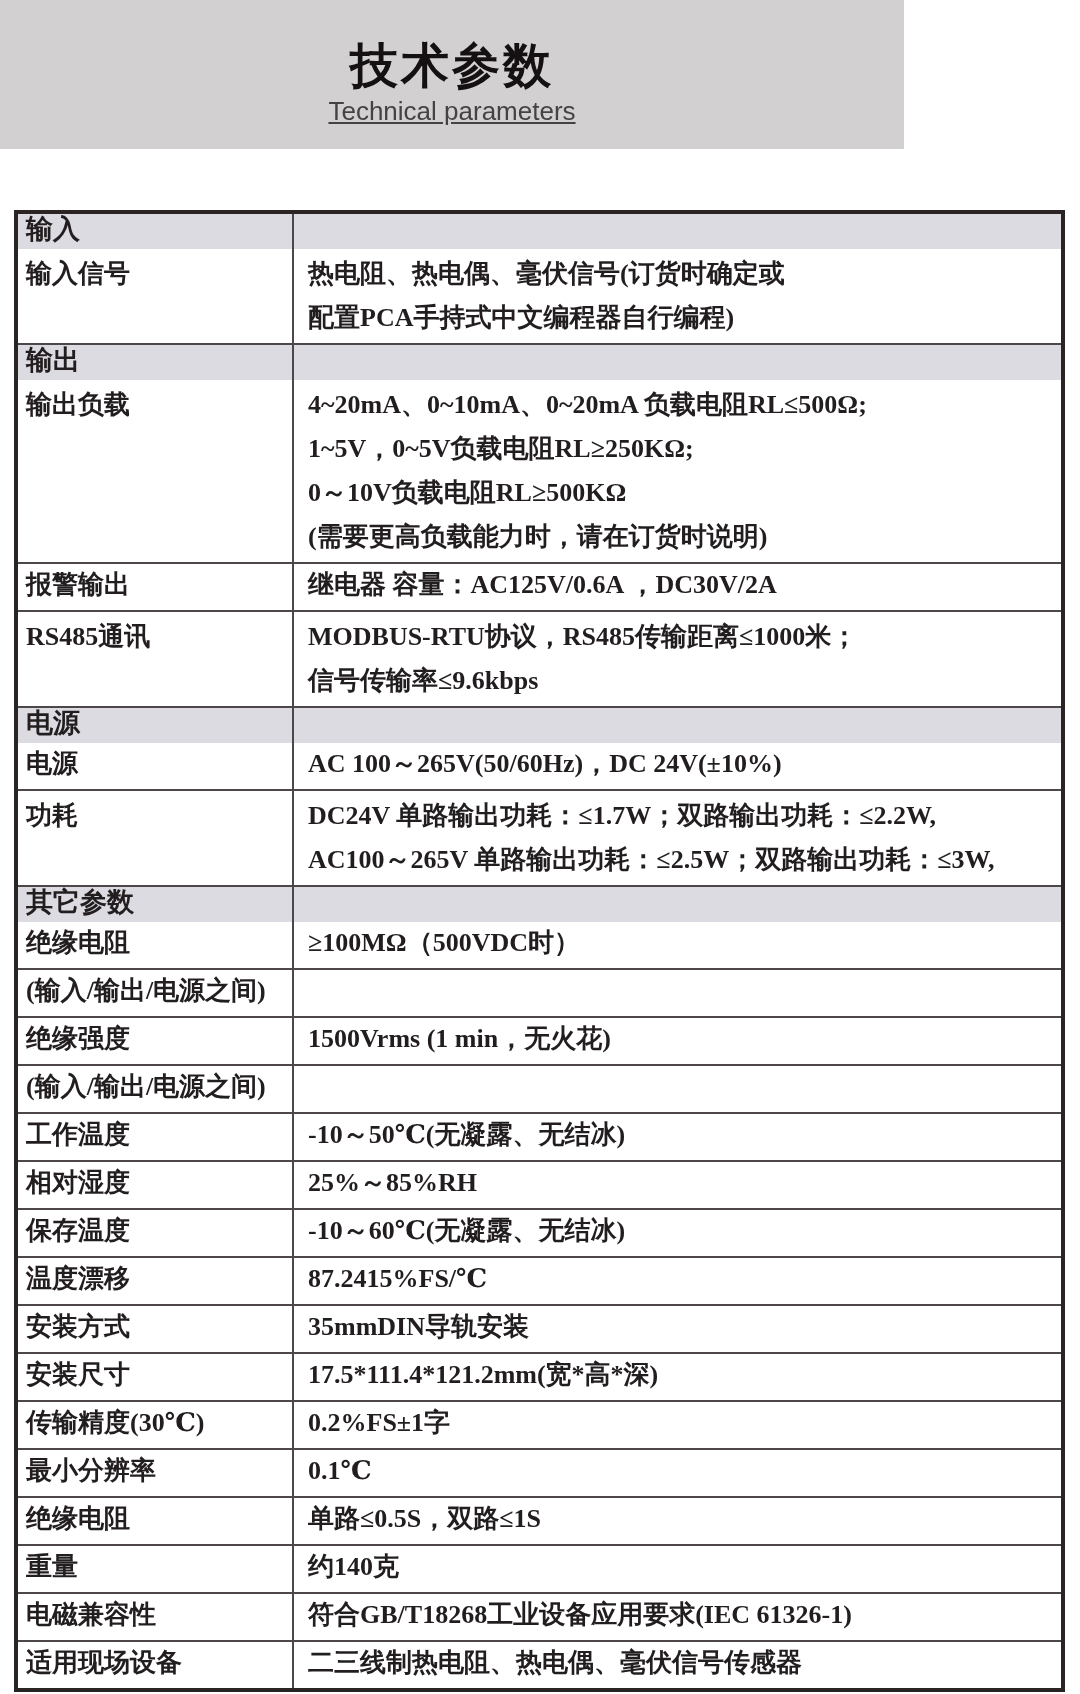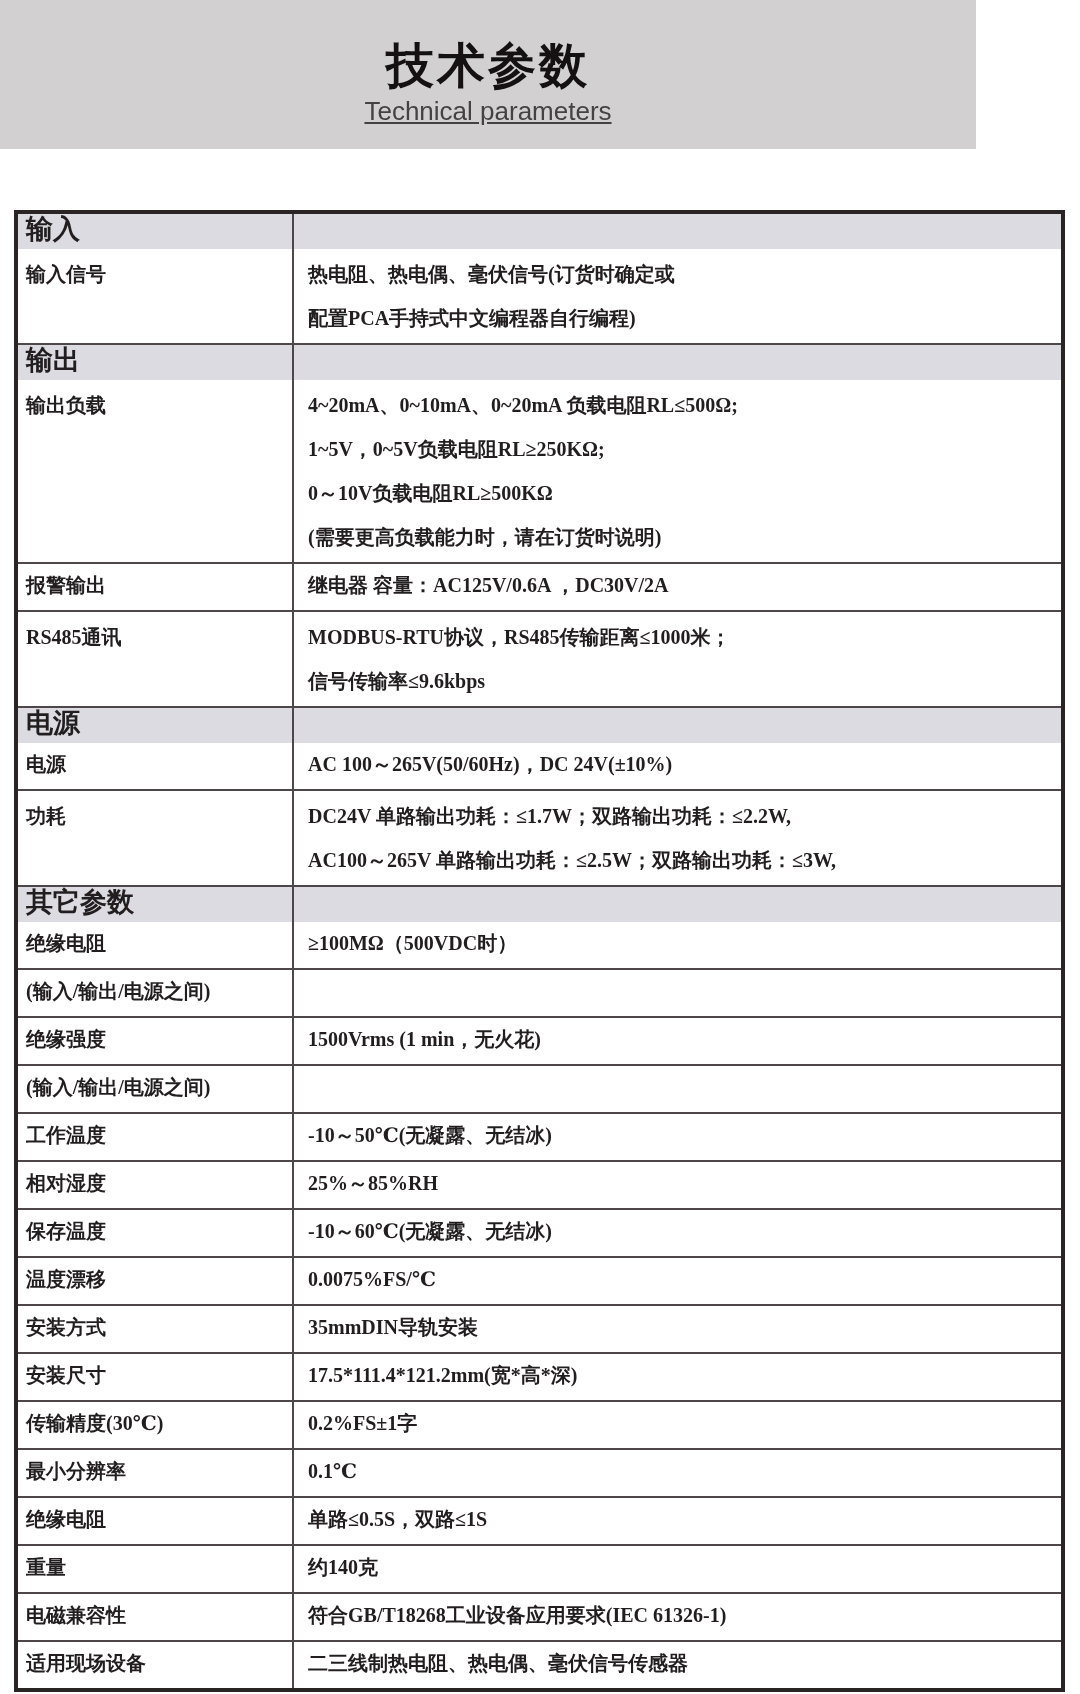--- a/index.html
+++ b/index.html
@@ -15,21 +15,21 @@
   body {
     width: 1080px;
     height: 1694px;
     position: relative;
     font-family: "Liberation Serif", "DejaVu Serif", serif;
     overflow: hidden;
   }
 
   
   .page-header {
-    width: 976px;
+    width: 904px;
     height: 149px;
     background: var(--page-band);
     display: flex;
     flex-direction: column;
     align-items: center;
     justify-content: center;
     padding-top: 14px;
   }
   .page-title {
     font-family: "Liberation Sans", "DejaVu Sans", sans-serif;
@@ -57,21 +57,21 @@
     width: 1051px;
     border-collapse: collapse;
     table-layout: fixed;
     border: 4px solid var(--border-strong);
     background: #ffffff;
   }
   col.label-col { width: 277px; }
 
   td {
     font-weight: 700;
-    font-size: 20px;
+    font-size: 26px;
     color: var(--text);
     vertical-align: top;
   }
   .label-cell {
     padding: 0 4px 4px 8px;
     border-right: 2px solid var(--border-inner);
     white-space: nowrap;
     overflow: hidden;
   }
   .value-cell {
@@ -183,21 +183,21 @@
         <tr class="spec-row">
           <td class="label-cell">相对湿度</td>
           <td class="value-cell">25%～85%RH</td>
         </tr>
         <tr class="spec-row">
           <td class="label-cell">保存温度</td>
           <td class="value-cell">-10～60℃(无凝露、无结冰)</td>
         </tr>
         <tr class="spec-row">
           <td class="label-cell">温度漂移</td>
-          <td class="value-cell">0.0075%FS/℃</td>
+          <td class="value-cell">87.2415%FS/℃</td>
         </tr>
         <tr class="spec-row">
           <td class="label-cell">安装方式</td>
           <td class="value-cell">35mmDIN导轨安装</td>
         </tr>
         <tr class="spec-row">
           <td class="label-cell">安装尺寸</td>
           <td class="value-cell">17.5*111.4*121.2mm(宽*高*深)</td>
         </tr>
         <tr class="spec-row">

